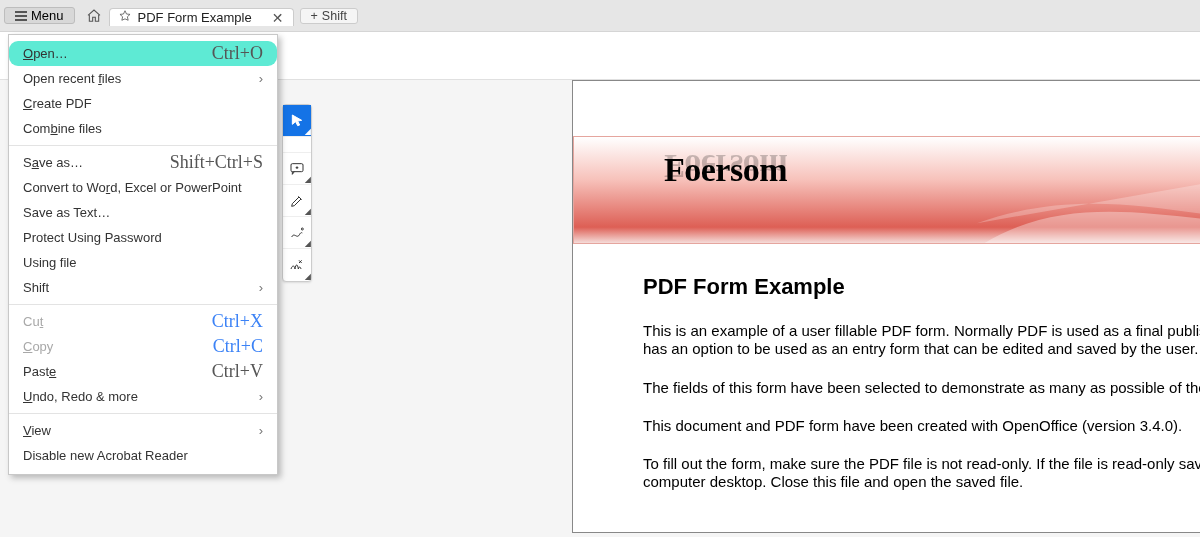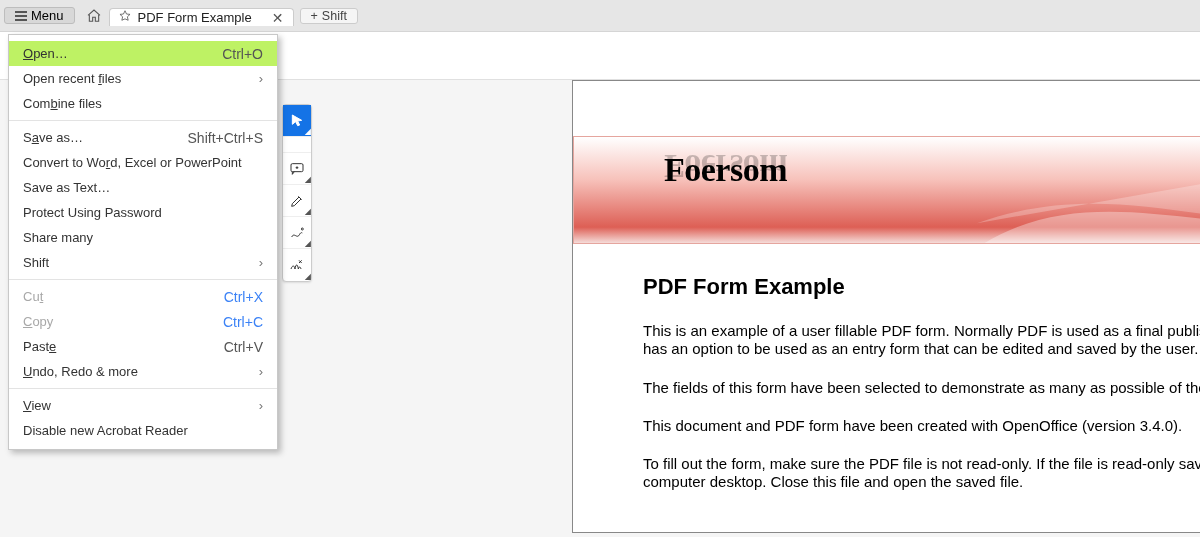--- a/index.html
+++ b/index.html
@@ -42,24 +42,24 @@
   .banner .wave { position:absolute; right:0; top:0; bottom:0; width:55%; }
   .banner .brand { position:absolute; left:90px; top:14px; font-family: Georgia, "Times New Roman", serif; font-weight:900; font-size:34px; letter-spacing:-0.5px; color:#000; }
   .banner .brand-refl { position:absolute; left:90px; top:48px; font-family: Georgia, "Times New Roman", serif; font-weight:900; font-size:34px; letter-spacing:-0.5px; color:rgba(0,0,0,.22); transform: scaleY(-1); transform-origin: top; }
   .content { padding: 30px 70px 20px 70px; font-family: Arial, Helvetica, sans-serif; color:#000; }
   .content h1 { font-size:22px; font-weight:bold; margin-bottom:22px; }
   .content p { font-size:15px; line-height:1.22; margin-bottom:20px; }
 
   
   .menu { position:absolute; left:8px; top:34px; width:270px; background:#fff; border:1px solid #c8c8c8; box-shadow: 3px 3px 6px rgba(0,0,0,.25); z-index:100; padding:6px 0; }
   .mi { display:flex; align-items:center; justify-content:space-between; height:25px; padding:0 14px; font-size:13px; color:#333; cursor:pointer; }
-  .mi:hover, .mi.hover { background:#bef264; }
+  .mi:hover, .mi.hover { background:#5eead4;border-radius:9px; }
   .mi.disabled { color:#a8a8a8; cursor:default; }
   .mi .lbl u { text-decoration: underline; }
-  .mi .accel { font-size:14px; color:#555; }
+  .mi .accel { font-size:18px; color:#555;font-family:Liberation Serif, serif; }
   .mi.disabled .accel { color:#3b82f6; }
   .mi .chev { font-size:13px; color:#777; }
   .sep { height:1px; background:#e3e3e3; margin:4px 0; }
 </style>
 </head>
 <body>
 
 <div class="app">
 
   <div class="titlebar">
@@ -155,38 +155,41 @@
   <div class="menu" id="file-menu">
       <div class="mi hover">
         <span class="lbl"><span><u>O</u>pen…</span></span>
         <span class="accel">Ctrl+O</span>
       </div>
       <div class="mi">
         <span class="lbl"><span>Open recent <u>f</u>iles</span></span>
         <span class="chev">›</span>
       </div>
       <div class="mi">
+        <span class="lbl"><span><u>C</u>reate PDF</span></span>
+      </div>
+      <div class="mi">
         <span class="lbl"><span>Com<u>b</u>ine files</span></span>
       </div>
       <div class="sep"></div>
       <div class="mi">
         <span class="lbl"><span>S<u>a</u>ve as…</span></span>
         <span class="accel">Shift+Ctrl+S</span>
       </div>
       <div class="mi">
         <span class="lbl"><span>Convert to Wo<u>r</u>d, Excel or PowerPoint</span></span>
       </div>
       <div class="mi">
         <span class="lbl">Save as Text…</span>
       </div>
       <div class="mi">
         <span class="lbl">Protect Using Password</span>
       </div>
       <div class="mi">
-        <span class="lbl">Share many</span>
+        <span class="lbl">Using file</span>
       </div>
       <div class="mi">
         <span class="lbl">Shift</span>
         <span class="chev">›</span>
       </div>
       <div class="sep"></div>
       <div class="mi disabled">
         <span class="lbl"><span>Cu<u>t</u></span></span>
         <span class="accel">Ctrl+X</span>
       </div>

